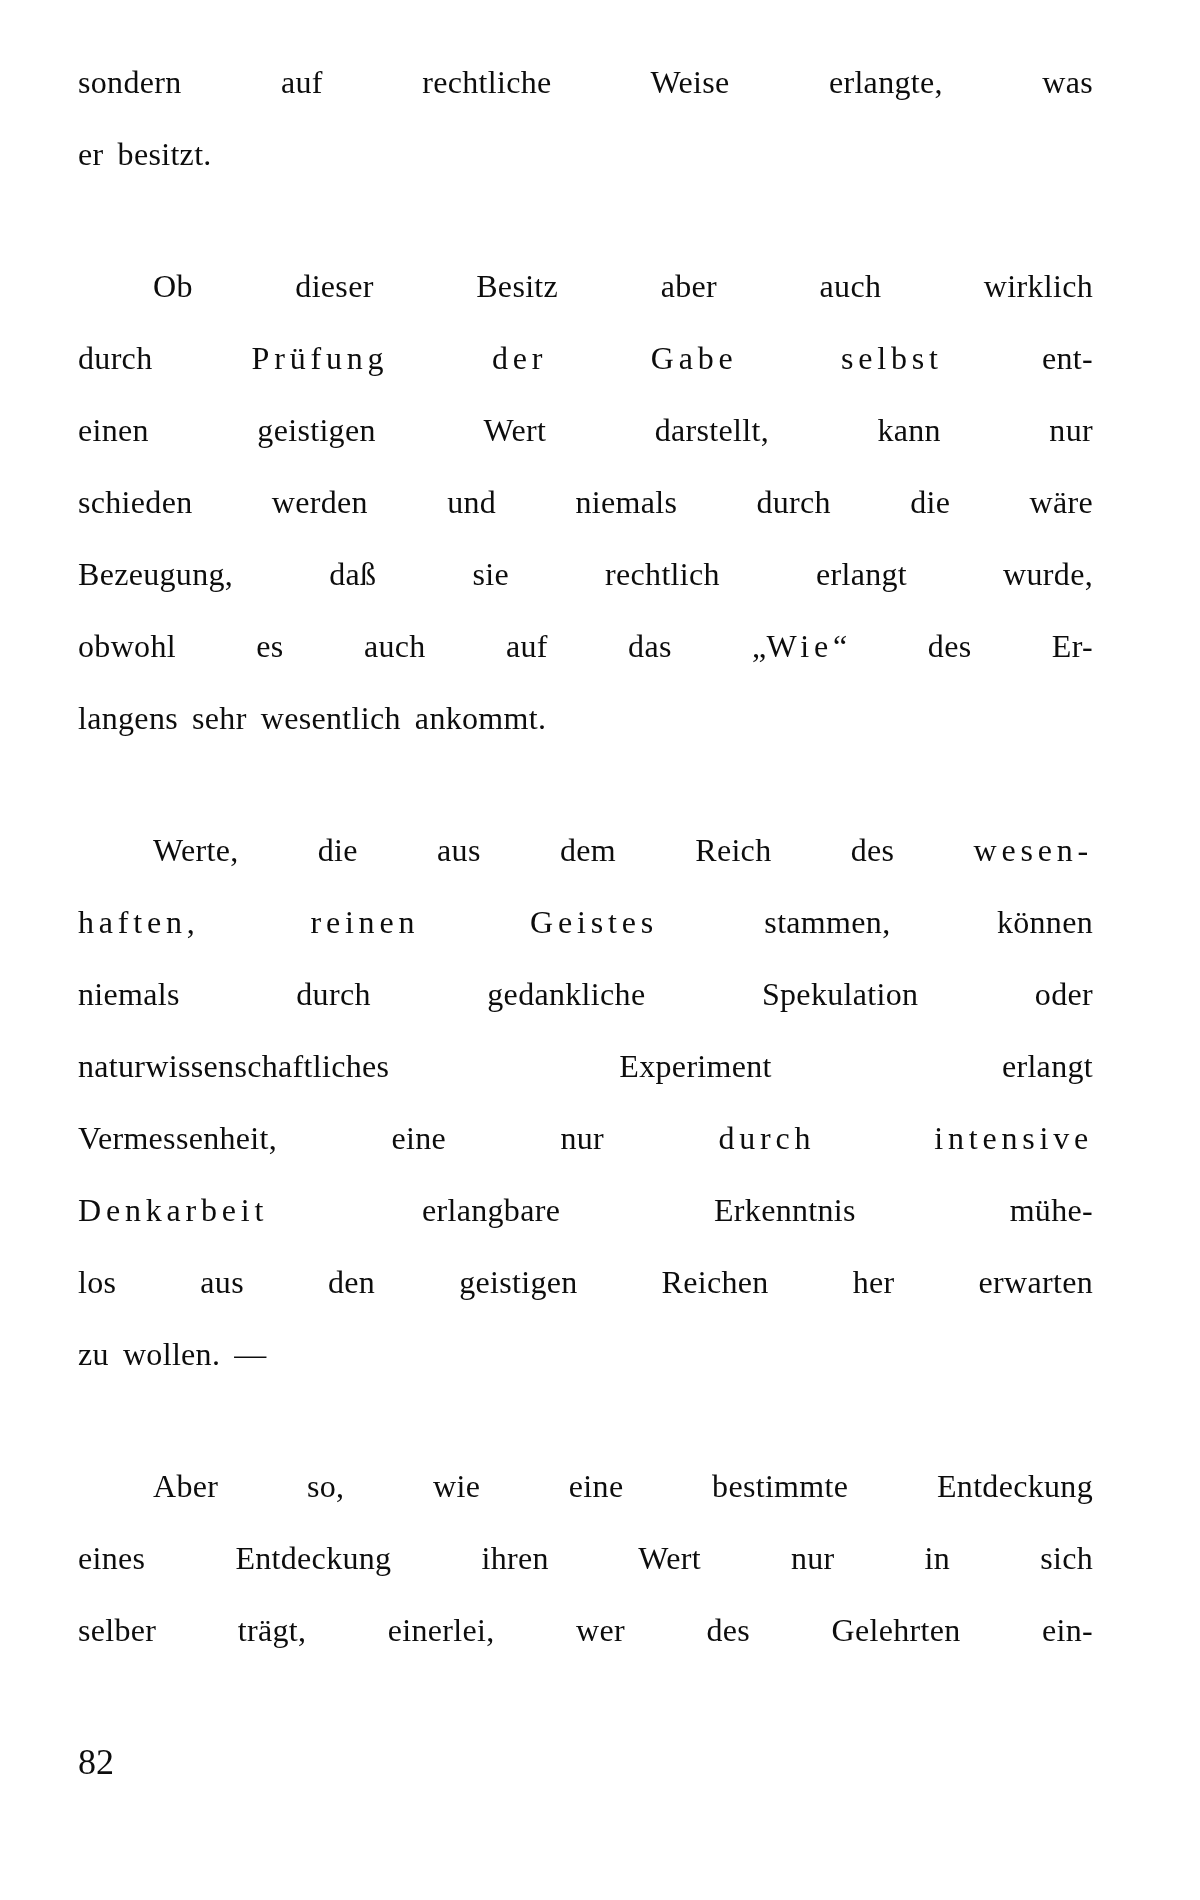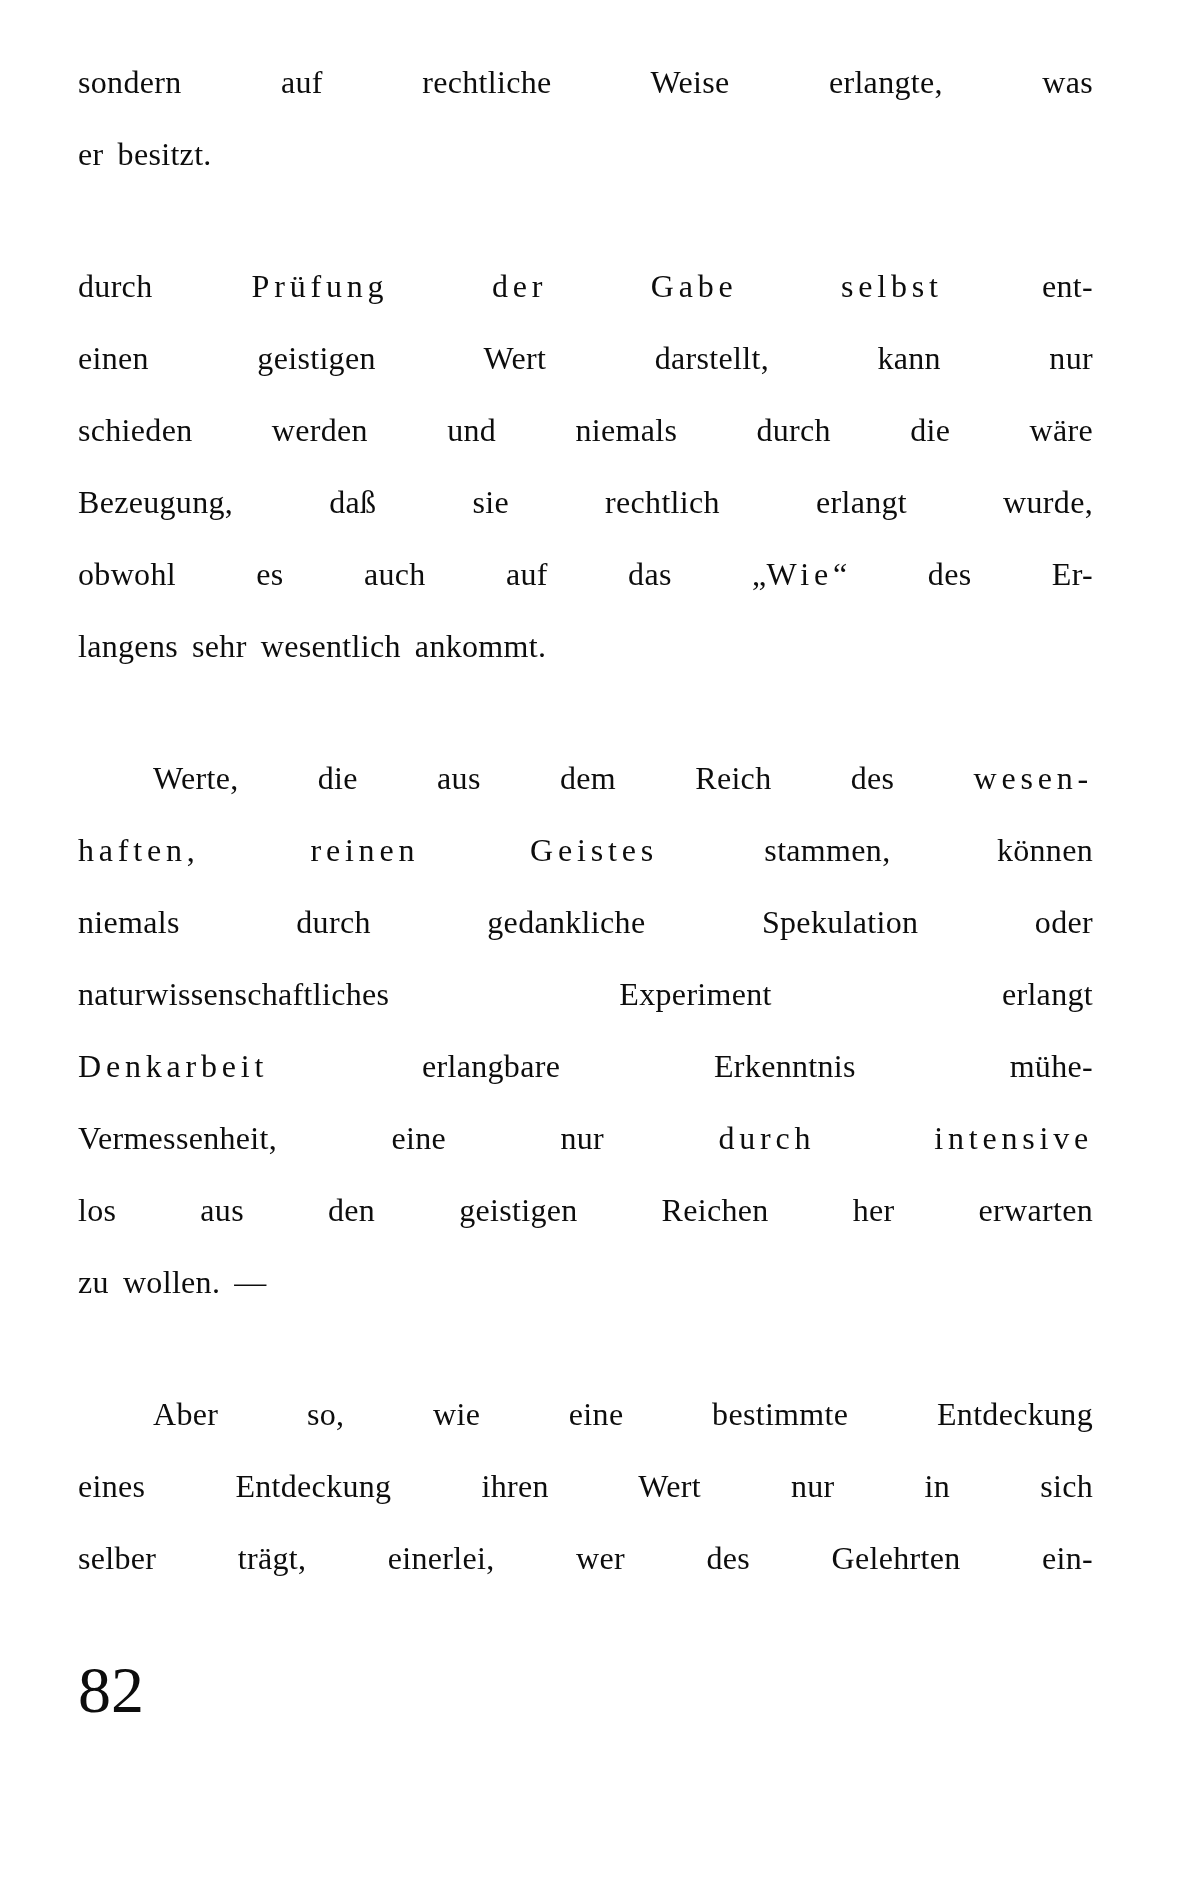--- a/index.html
+++ b/index.html
@@ -40,48 +40,49 @@
     text-align-last: justify;
   }
   .line.indent {
     text-indent: 75px;
   }
   .sperr {
     letter-spacing: 0.15em;
   }
   .folio {
     margin-top: 16px;
-    font-size: 66px;
+    font-size: 36px;
     line-height: 72px;
   }
 </style>
 </head>
 <body style="background: rgb(255, 255, 255); color: rgb(13, 13, 13);">
 
 <div class="page">
   <div class="text-block">
       <div class="para">
         <div class="line just"><span class="">sondern auf rechtliche Weise erlangte, was</span></div>
         <div class="line"><span class="">er besitzt.</span></div>
       </div>
       <div class="para">
+        <div class="line just indent"><span class="">Ob dieser Besitz aber auch wirklich</span></div>
         <div class="line just"><span class="">durch </span><span class="sperr">Prüfung der Gabe selbst</span><span class=""> ent-</span></div>
         <div class="line just"><span class="">einen geistigen Wert darstellt, kann nur</span></div>
         <div class="line just"><span class="">schieden werden und niemals durch die wäre</span></div>
         <div class="line just"><span class="">Bezeugung, daß sie rechtlich erlangt wurde,</span></div>
         <div class="line just"><span class="">obwohl es auch auf das „</span><span class="sperr">Wie</span><span class="">“ des Er-</span></div>
         <div class="line"><span class="">langens sehr wesentlich ankommt.</span></div>
       </div>
       <div class="para">
         <div class="line just indent"><span class="">Werte, die aus dem Reich des </span><span class="sperr">wesen-</span></div>
         <div class="line just"><span class="sperr">haften, reinen Geistes</span><span class=""> stammen, können</span></div>
         <div class="line just"><span class="">niemals durch gedankliche Spekulation oder</span></div>
         <div class="line just"><span class="">naturwissenschaftliches Experiment erlangt</span></div>
+        <div class="line just"><span class="">Vermessenheit, eine nur </span><span class="sperr">durch intensive</span></div>
         <div class="line just"><span class="sperr">Denkarbeit</span><span class=""> erlangbare Erkenntnis mühe-</span></div>
-        <div class="line just"><span class="">Vermessenheit, eine nur </span><span class="sperr">durch intensive</span></div>
         <div class="line just"><span class="">los aus den geistigen Reichen her erwarten</span></div>
         <div class="line"><span class="">zu wollen. —</span></div>
       </div>
       <div class="para">
         <div class="line just indent"><span class="">Aber so, wie eine bestimmte Entdeckung</span></div>
         <div class="line just"><span class="">eines Entdeckung ihren Wert nur in sich</span></div>
         <div class="line just"><span class="">selber trägt, einerlei, wer des Gelehrten ein-</span></div>
       </div>
     </div>
   <div class="folio">82</div>

